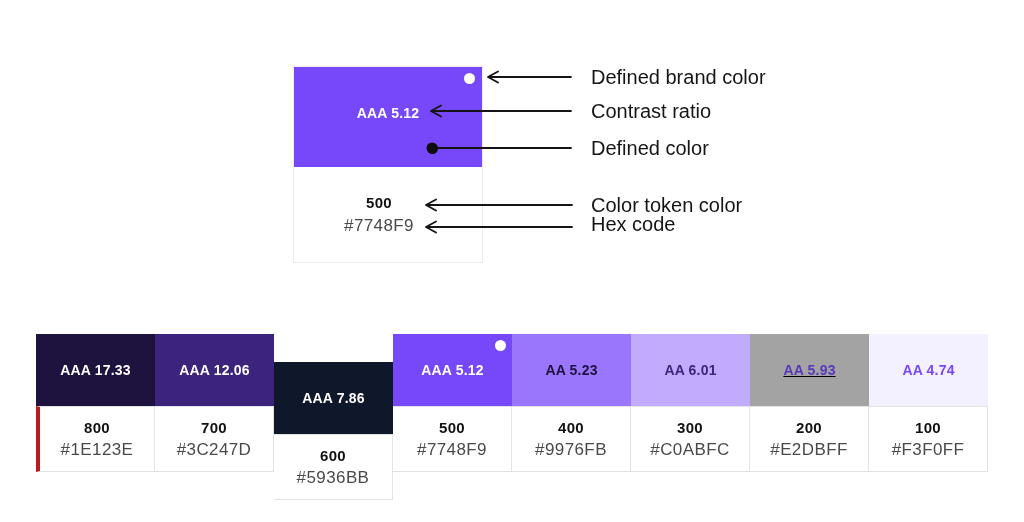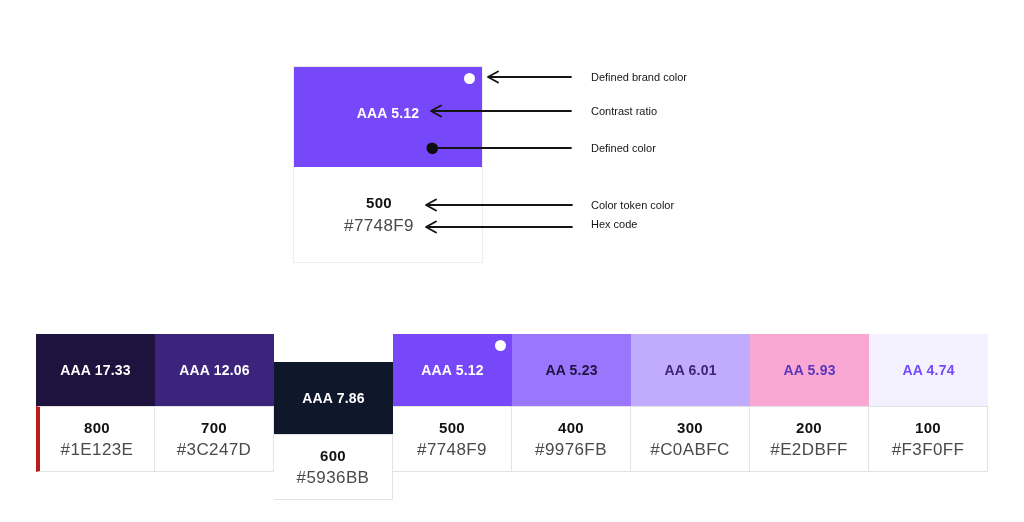--- a/index.html
+++ b/index.html
@@ -45,21 +45,21 @@
   }
   .token { font-size: 15px; font-weight: 700; color: #111111; letter-spacing: 0.3px; }
   .hex   { font-size: 17px; color: #4a4a4a; letter-spacing: 0.4px; }
 
   
   svg.arrows { position: absolute; inset: 0; pointer-events: none; }
   .ann-label {
     position: absolute;
     left: 591px;
     transform: translateY(-50%);
-    font-size: 11px;
+    font-size: 20px;
     color: #161616;
     white-space: nowrap;
   }
 
   
   .palette {
     position: absolute;
     left: 36px; top: 334px;
     width: 952px;
     display: flex;
@@ -175,21 +175,21 @@
       <div class="swatch" style="background-color: rgb(192, 171, 252);">
         <span class="contrast" style="color: rgb(60, 36, 125);">AA 6.01</span>
       </div>
       <div class="info">
         <div class="token">300</div>
         <div class="hex">#C0ABFC</div>
       </div>
     </div>
 
     <div class="col">
-      <div class="swatch" style="background-color: #f9a8d4;">
+      <div class="swatch" style="background-color: #a3a3a3; text-decoration: underline;">
         <span class="contrast" style="color: rgb(89, 54, 187);">AA 5.93</span>
       </div>
       <div class="info">
         <div class="token">200</div>
         <div class="hex">#E2DBFF</div>
       </div>
     </div>
 
     <div class="col">
       <div class="swatch" style="background-color: rgb(243, 240, 255);">

